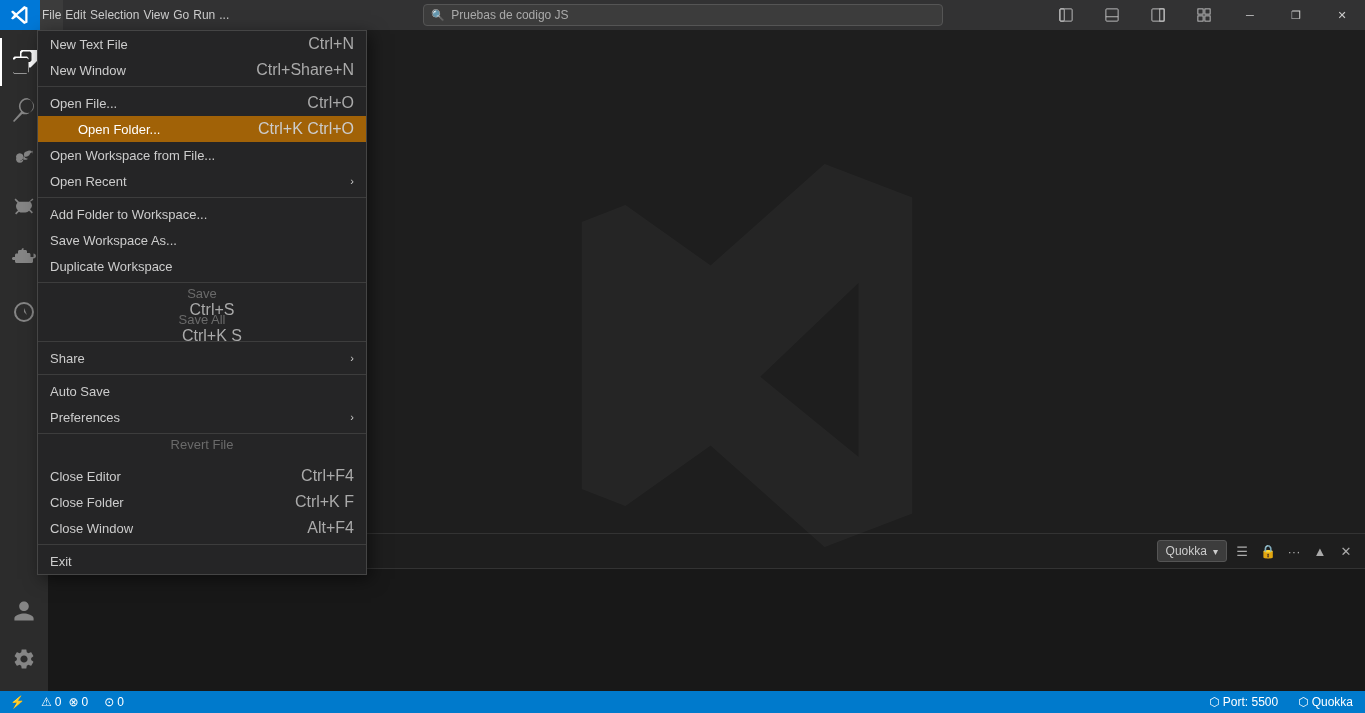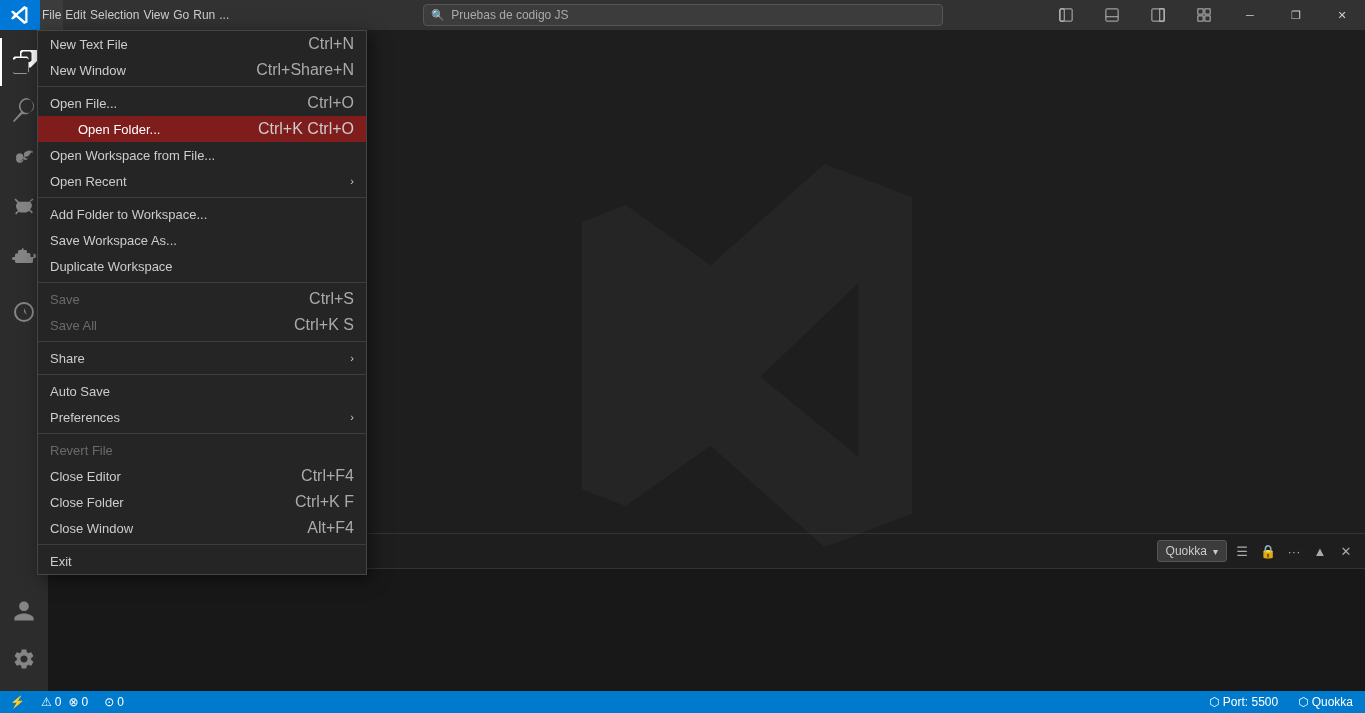--- a/index.html
+++ b/index.html
@@ -257,26 +257,27 @@
       align-items: center;
       padding: 0 12px;
       cursor: pointer;
       position: relative;
     }
     .menu-item:hover, .menu-item.highlighted {
       background: #094771;
       color: #fff;
     }
     .menu-item.highlighted {
-      background: #7f1d1d;
+      background: #a16207;
       padding-left: 40px;
     }
     .menu-item.disabled {
       color: #6a6a6a;
       cursor: default;
+      flex-direction: column;
     }
     .menu-item-label {
       flex: 1;
       font-size: 13px;
     }
     .menu-item-shortcut {
       font-size: 16px;
       color: #aaa;
       margin-left: 20px;
     }

